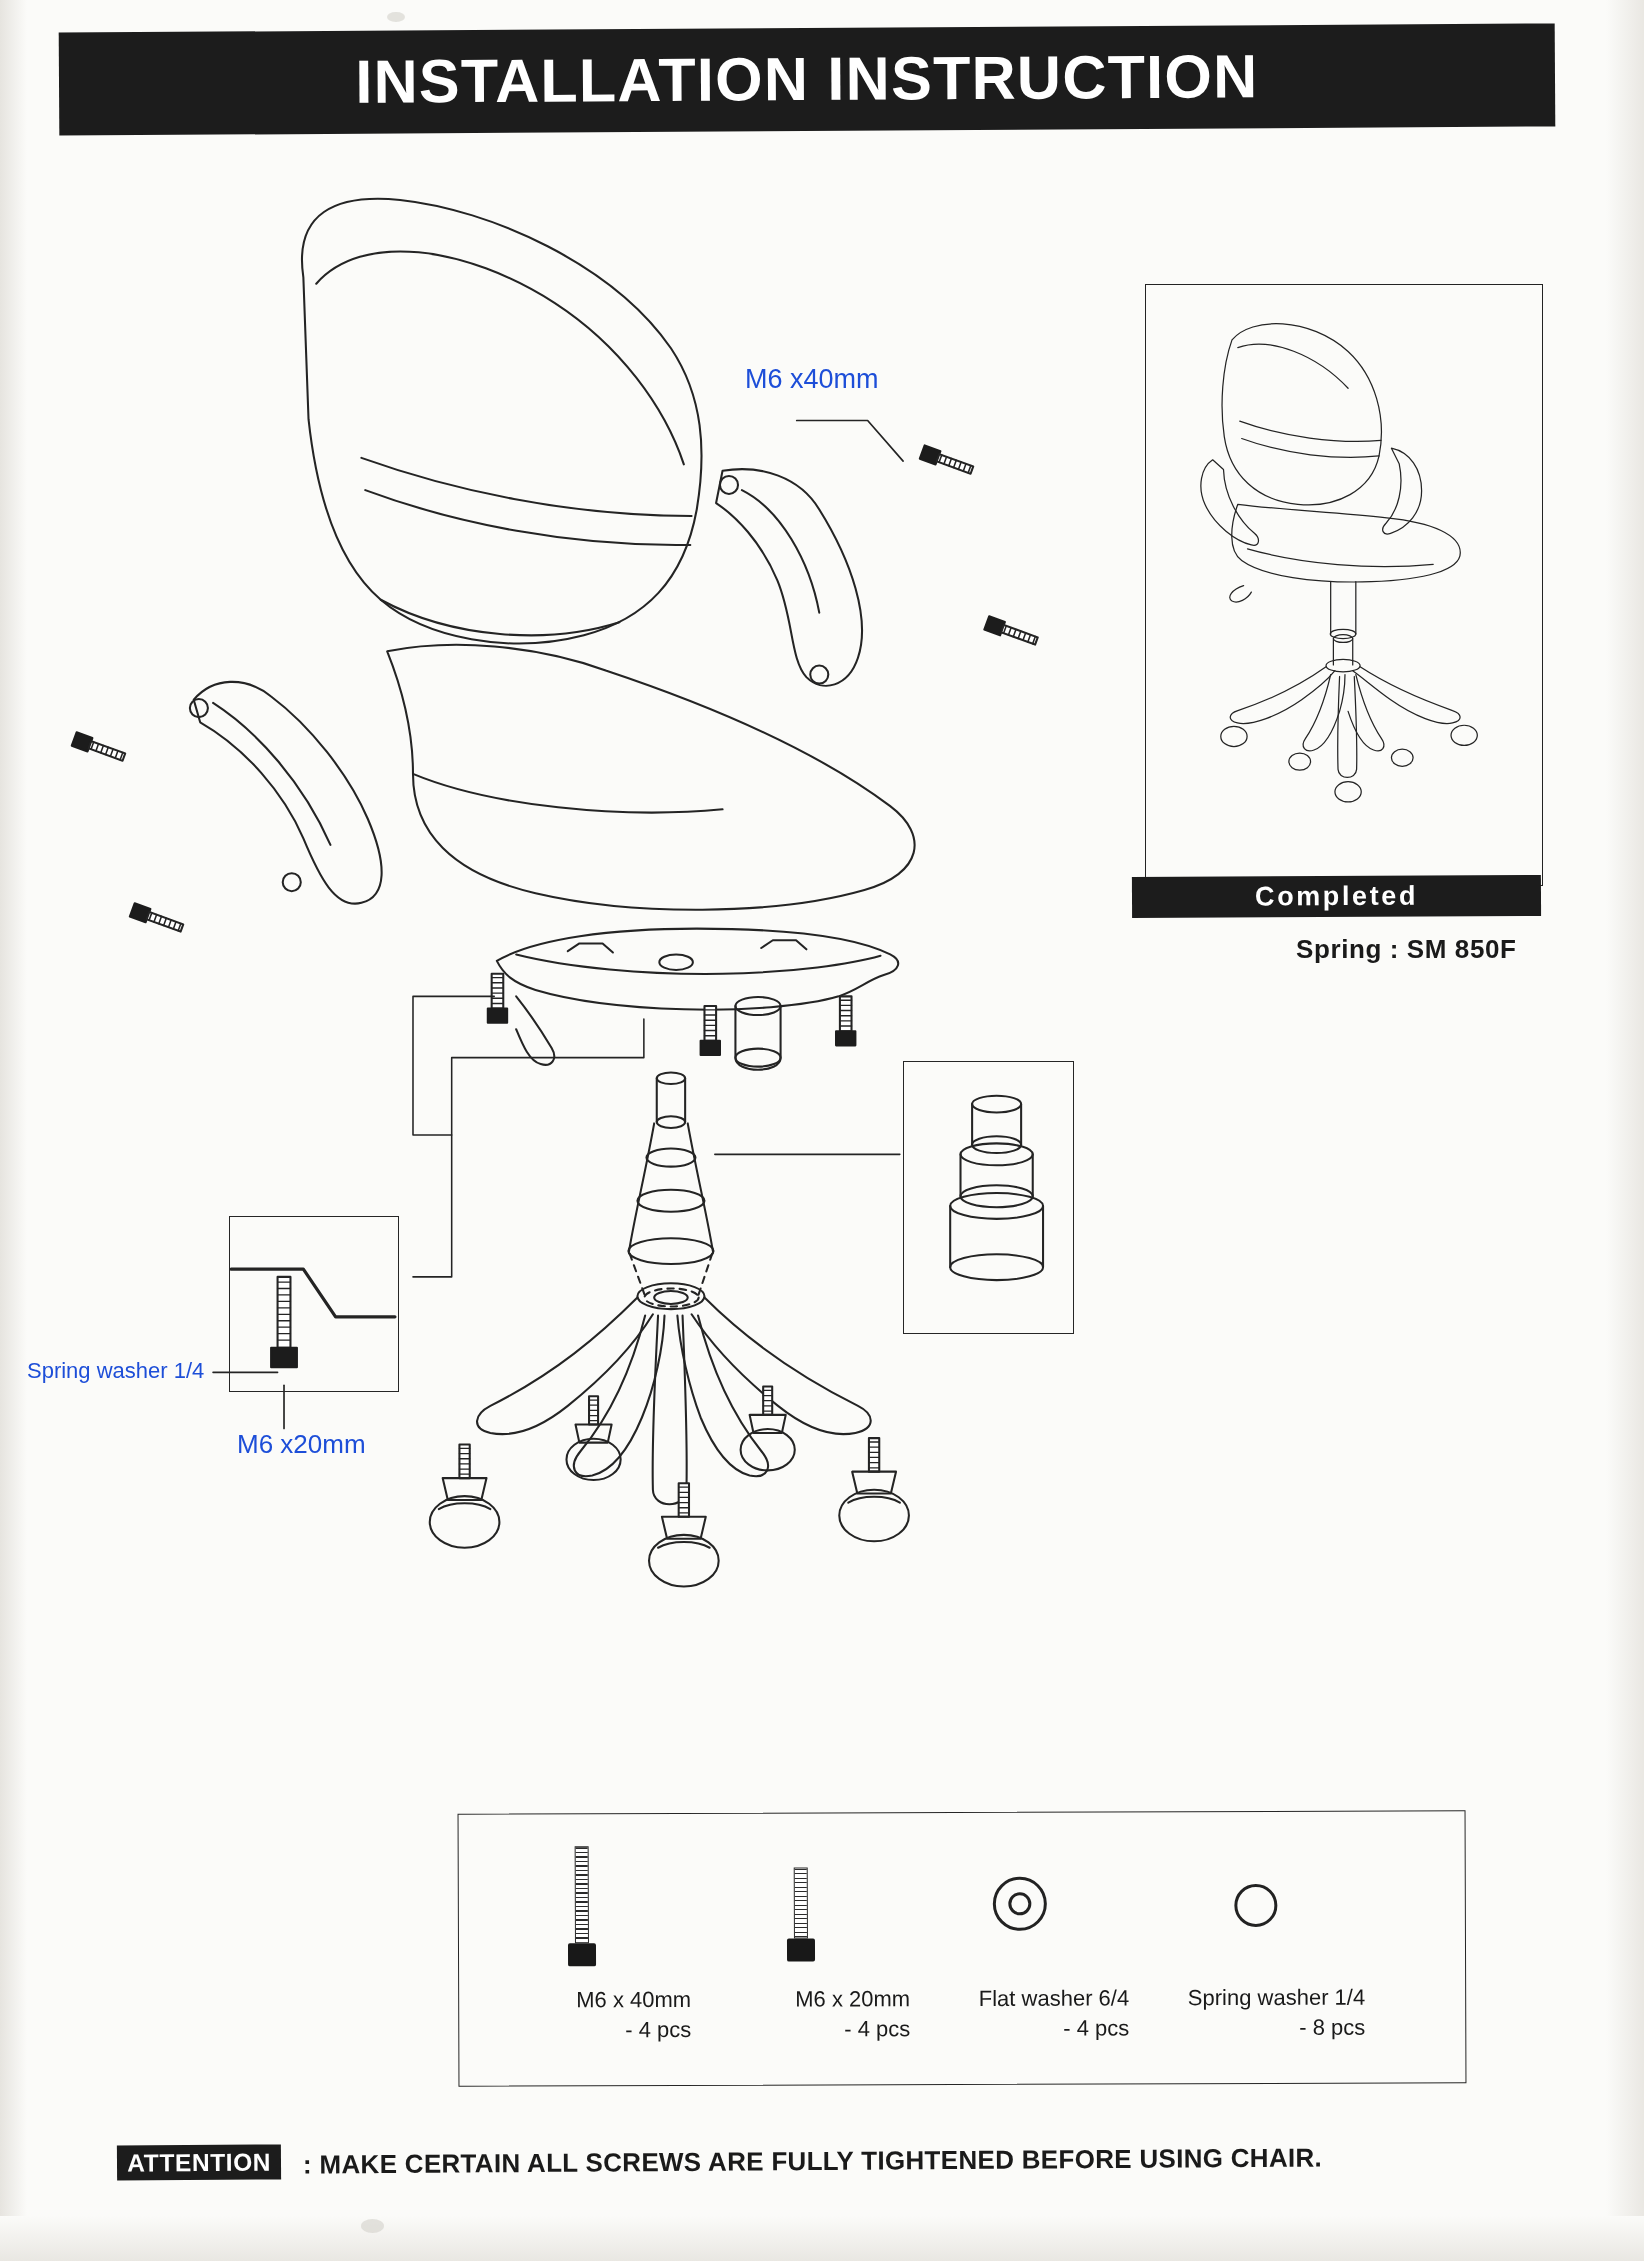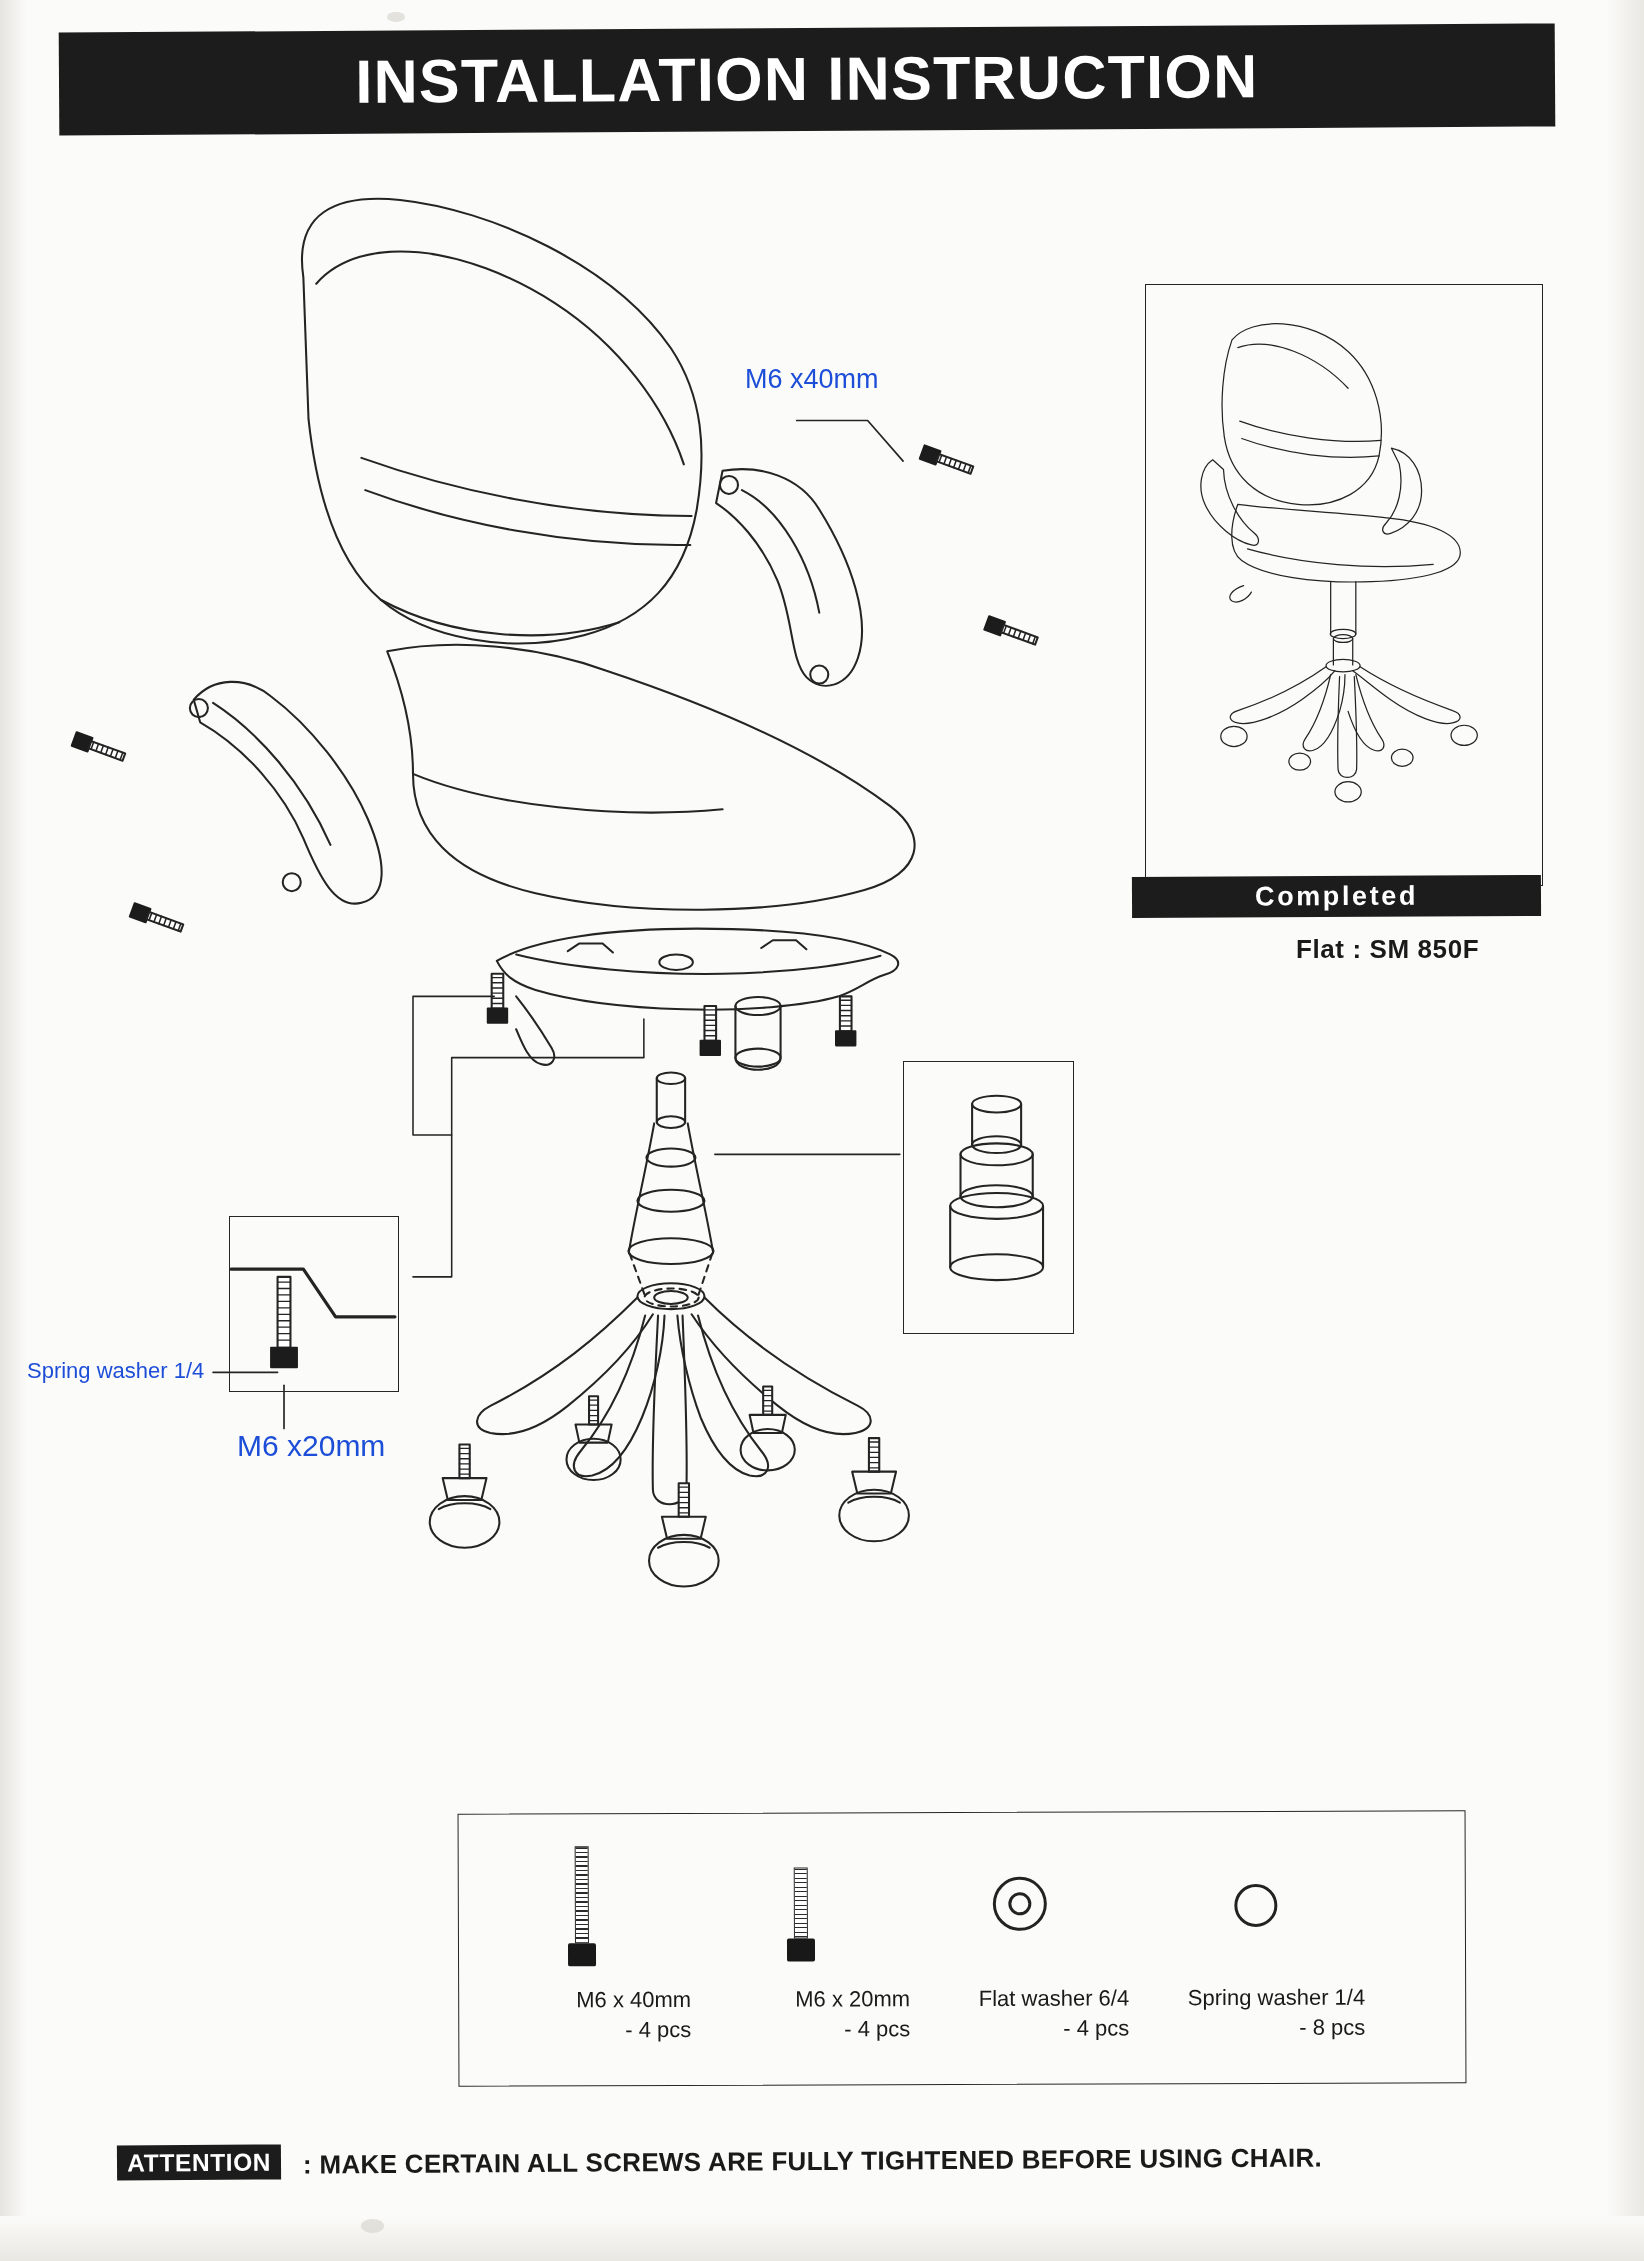--- a/index.html
+++ b/index.html
@@ -517,28 +517,28 @@
         <ellipse cx="640" cy="1200" rx="28" ry="22"></ellipse>
         <ellipse cx="800" cy="1142" rx="34" ry="26"></ellipse>
       </g>
     </g>
   </svg>
 
   <div class="lbl" style="left:745px;top:364px;font-size:27px;">M6 x40mm</div>
 
   <div class="lbl" style="left:27px;top:1358px;font-size:22px;">Spring washer 1/4</div>
 
-  <div class="lbl" style="left:237px;top:1429px;font-size:30px;">M6 x20mm</div>
+  <div class="lbl" style="left:237px;top:1429px;font-size:26px;">M6 x20mm</div>
 
   <div class="detail-box-left"></div>
   <div class="detail-box-right"></div>
 
   <div class="completed-box"></div>
   <div class="completed-banner">Completed</div>
-  <div class="model-text">Flat : SM 850F</div>
+  <div class="model-text">Spring : SM 850F</div>
 
   <div class="parts-box">
 
     <div class="part-cell" style="left:13px;">
       <div class="part-icon-wrap">
         <div class="screw" style="top:13px;">
           <div class="shaft" style="height:97px;"></div>
           <div class="head" style="top:97px;"></div>
         </div>
       </div>

